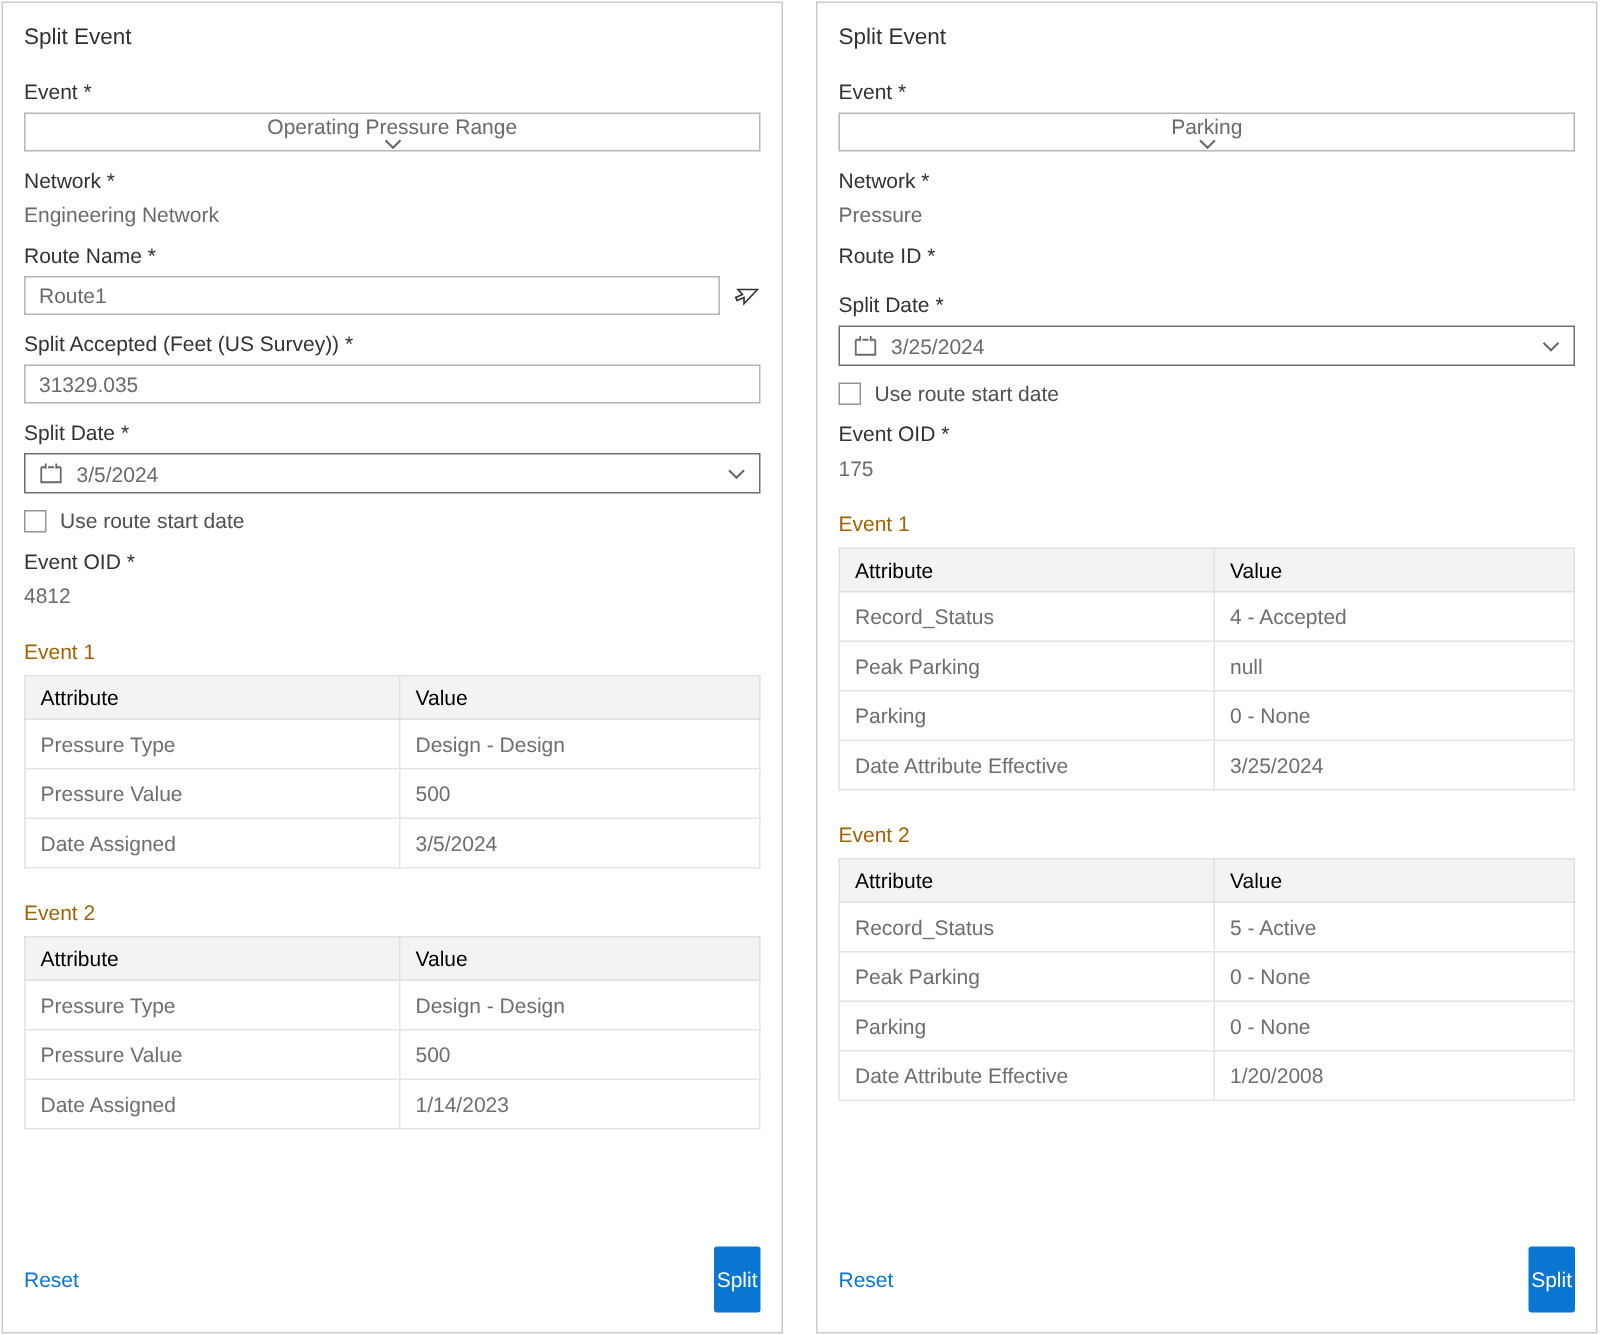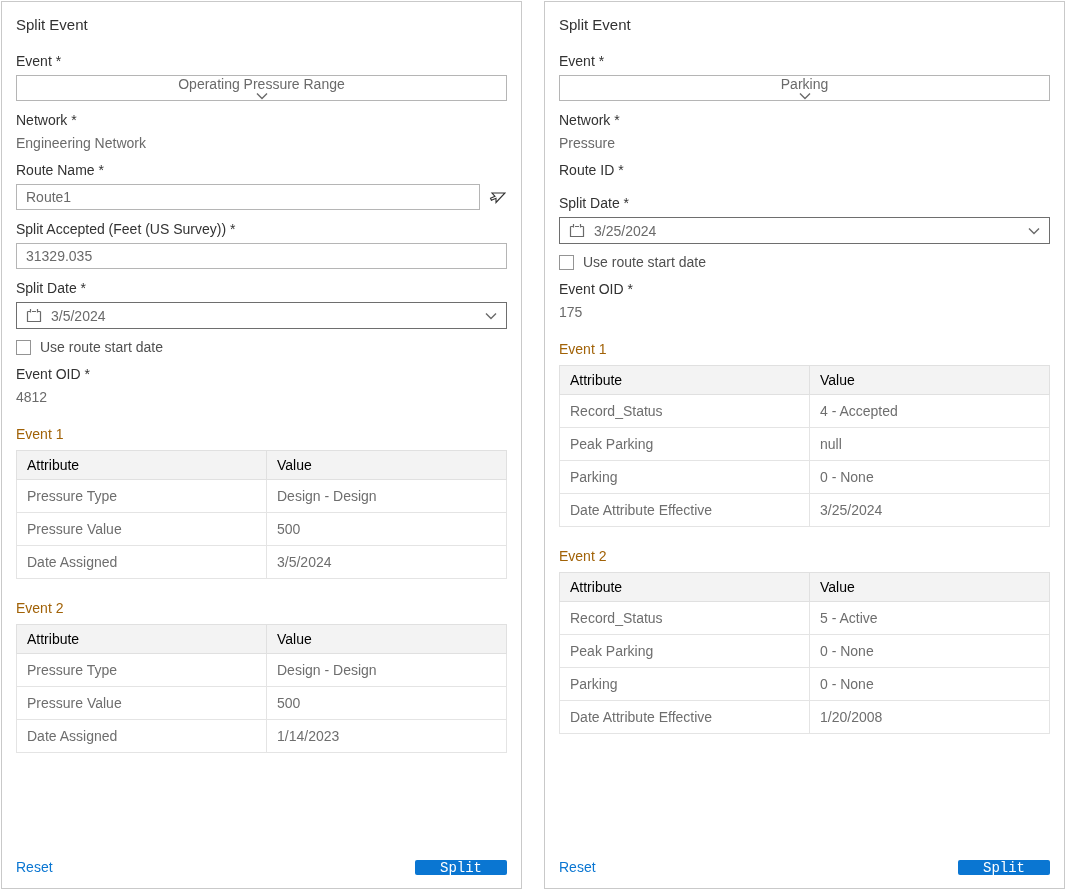--- a/index.html
+++ b/index.html
@@ -145,23 +145,23 @@
     font-size: 14px;
     cursor: pointer;
     text-decoration: none;
   }
   .split-btn {
     background: var(--accent);
     color: #ffffff;
     border: none;
     border-radius: 2px;
     font-size: 14px;
-    font-family: Liberation Mono, monospace;
-    height: 15px;
-    padding: 0 25px;
+    font-family: Liberation Sans, sans-serif;
+    height: 44px;
+    padding: 0 2px;
     cursor: pointer;
   }
   .icon { display: inline-flex; align-items: center; }
 </style>
 </head>
 <body>
 
 <div class="canvas">
 
   <section class="panel">

